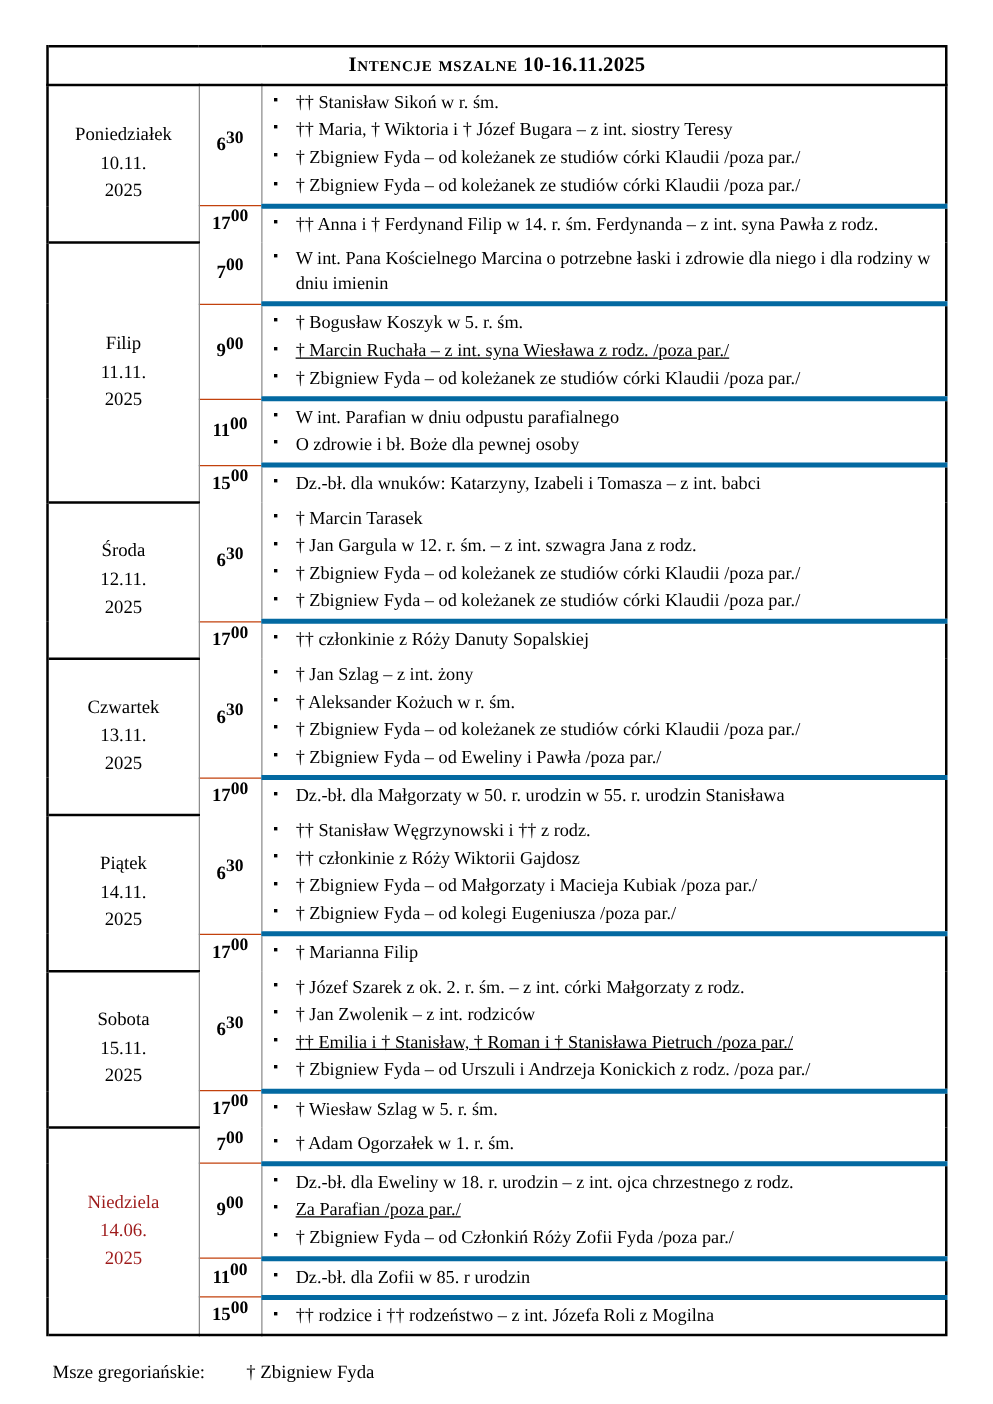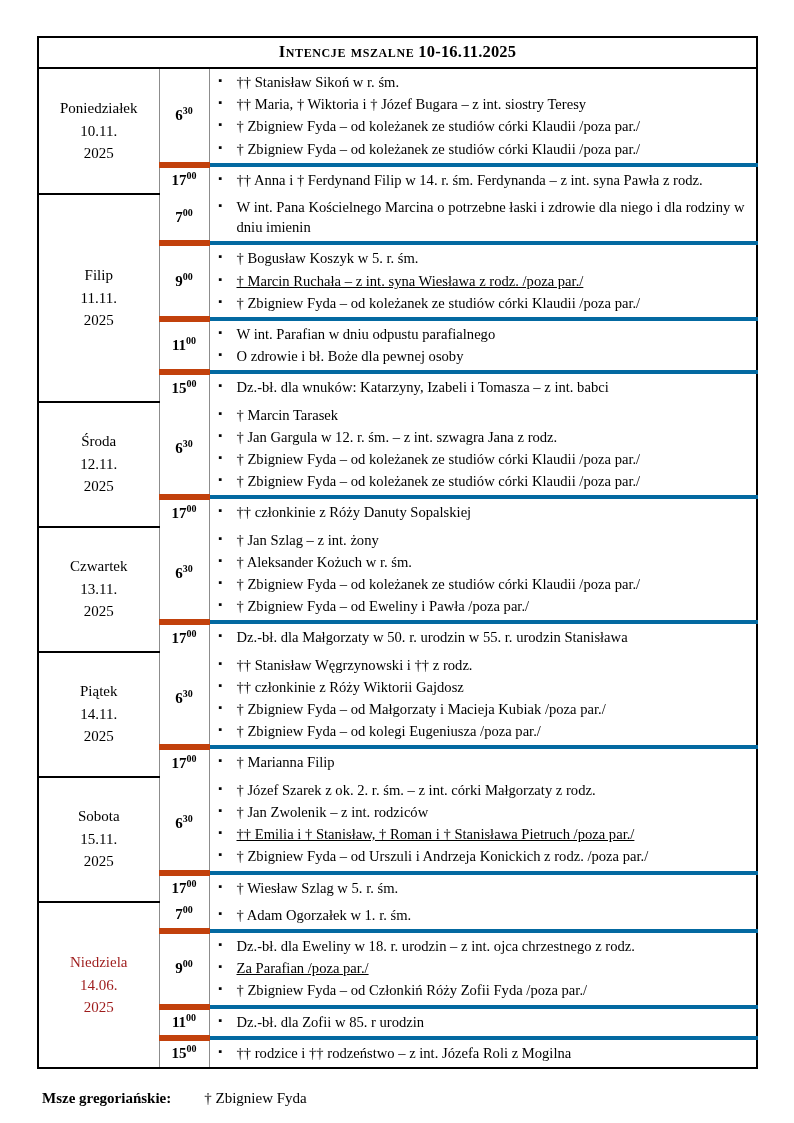--- a/index.html
+++ b/index.html
@@ -68,30 +68,30 @@
     line-height: 1.5;
     padding: 2px 2px;
   }
   td.day .dow { display: block; }
   td.day .dm  { display: block; }
   td.day .yr  { display: block; }
   td.day.sunday { color: #9e1b1b; margin-left: 16px; }
 
   td.time {
     border-right: 1px solid #8c8c8c;
-    border-top: 6px solid #c2410c;
+    border-top: 1px solid #c2410c;
     text-align: center;
     vertical-align: middle;
     font-weight: bold;
     font-size: 15px;
     white-space: nowrap;
     padding: 2px 1px;
   }
   td.time sup {
-    font-size: 10px;
+    font-size: 14px;
     vertical-align: super;
     line-height: 0;
     margin-top: 48px;
   }
 
   td.intent {
     border-top: 4px solid #0369a1;
     border-right: 2px solid #000;
     padding: 2px 6px 3px 4px;
     vertical-align: middle;
@@ -136,21 +136,21 @@
 
   
   .footer {
     margin-top: 21px;
     padding-left: 5px;
     font-size: 15px;
     display: flex;
     align-items: baseline;
   }
   .footer .flabel {
-    font-weight: bold;
+    font-weight: normal;
     margin-right: 33px;
     white-space: nowrap;
   }
   .footer .fvalue {
     white-space: nowrap;
   }
 </style>
 </head>
 <body>
 

